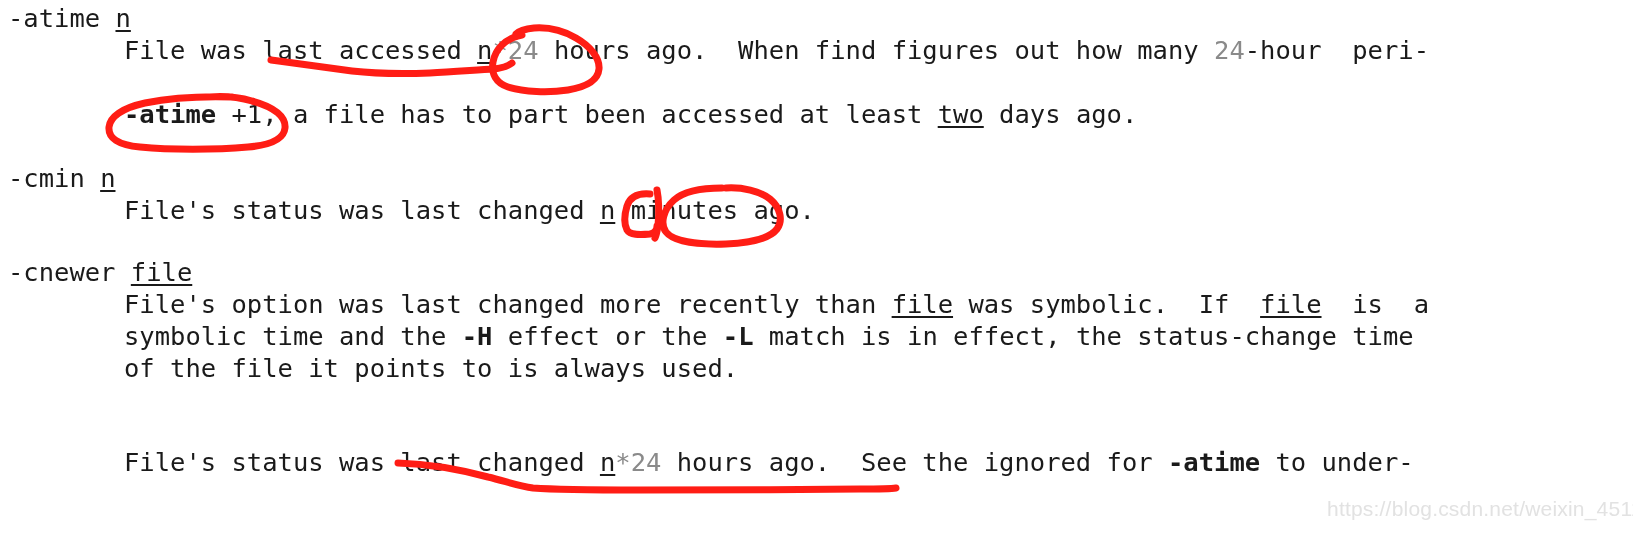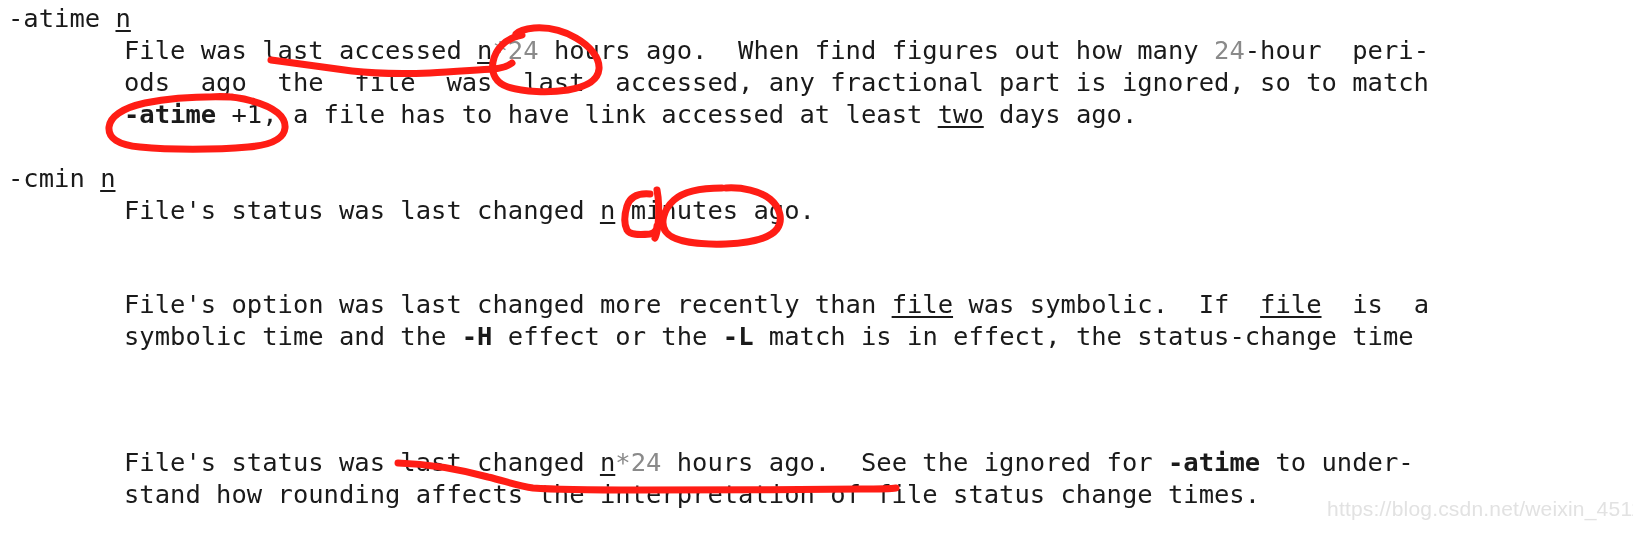--- a/index.html
+++ b/index.html
@@ -70,41 +70,41 @@
 </head>
 <body>
 
 <div id="manpage">
 
   
   <div class="term" style="top:2px"><span>-atime</span><span> </span><span class="u">n</span></div>
 
   <div class="body-line" style="top:34px"><span>File was </span><span>last accessed </span><span class="u">n</span><span class="dim">*24</span><span> hours ago.  When find figures out how many </span><span class="dim">24</span><span>-hour  peri-</span></div>
 
-  <div class="body-line" style="top:66px"><span>ods  ago  the  file  was  last  accessed, any fractional part is ignored, so to match</span></div>
 
-  <div class="body-line" style="top:98px"><span class="b">-atime</span><span> +1</span><span>, a file has to have link accessed at least </span><span class="u">two</span><span> days ago.</span></div>
+  <div class="body-line" style="top:98px"><span class="b">-atime</span><span> +1</span><span>, a file has to part been accessed at least </span><span class="u">two</span><span> days ago.</span></div>
 
   
   <div class="term" style="top:162px"><span>-cmin</span><span> </span><span class="u">n</span></div>
 
   <div class="body-line" style="top:194px"><span>File's status was last changed </span><span class="u">n</span><span> minutes ago.</span></div>
 
   
+  <div class="term" style="top:256px"><span>-cnewer</span><span> </span><span class="u">file</span></div>
 
   <div class="body-line" style="top:288px"><span>File's option was last changed more recently than </span><span class="u">file</span><span> was symbolic.  If  </span><span class="u">file</span><span>  is  a</span></div>
 
   <div class="body-line" style="top:320px"><span>symbolic time and the </span><span class="b">-H</span><span> effect or the </span><span class="b">-L</span><span> match is in effect, the status-change time</span></div>
 
+  <div class="body-line" style="top:352px"><span>of the file it points to is always used.</span></div>
 
   
 
   <div class="body-line" style="top:446px"><span>File's status was last changed </span><span class="u">n</span><span class="dim">*24</span><span> hours ago.  See the ignored for </span><span class="b">-atime</span><span> to under-</span></div>
 
-  <div class="body-line" style="top:478px"><span>stand how rounding affects the interpretation of file status change times.</span></div>
 
 </div>
 
 <div id="watermark">https://blog.csdn.net/weixin_45116657</div>
 
 <svg id="annotations" viewBox="0 0 1633 545" width="1633" height="545">
 
   <path d="M 522 35 C 505 38 495 50 493 62 C 491 74 496 83 508 87 C 524 92 548 93 568 90
            C 586 87 598 80 599 69 C 600 58 590 46 576 38 C 564 31 548 27 534 28
            C 525 29 519 31 516 34" fill="none" stroke="#ff1d15" stroke-width="7" stroke-linecap="round" stroke-linejoin="round"></path>

